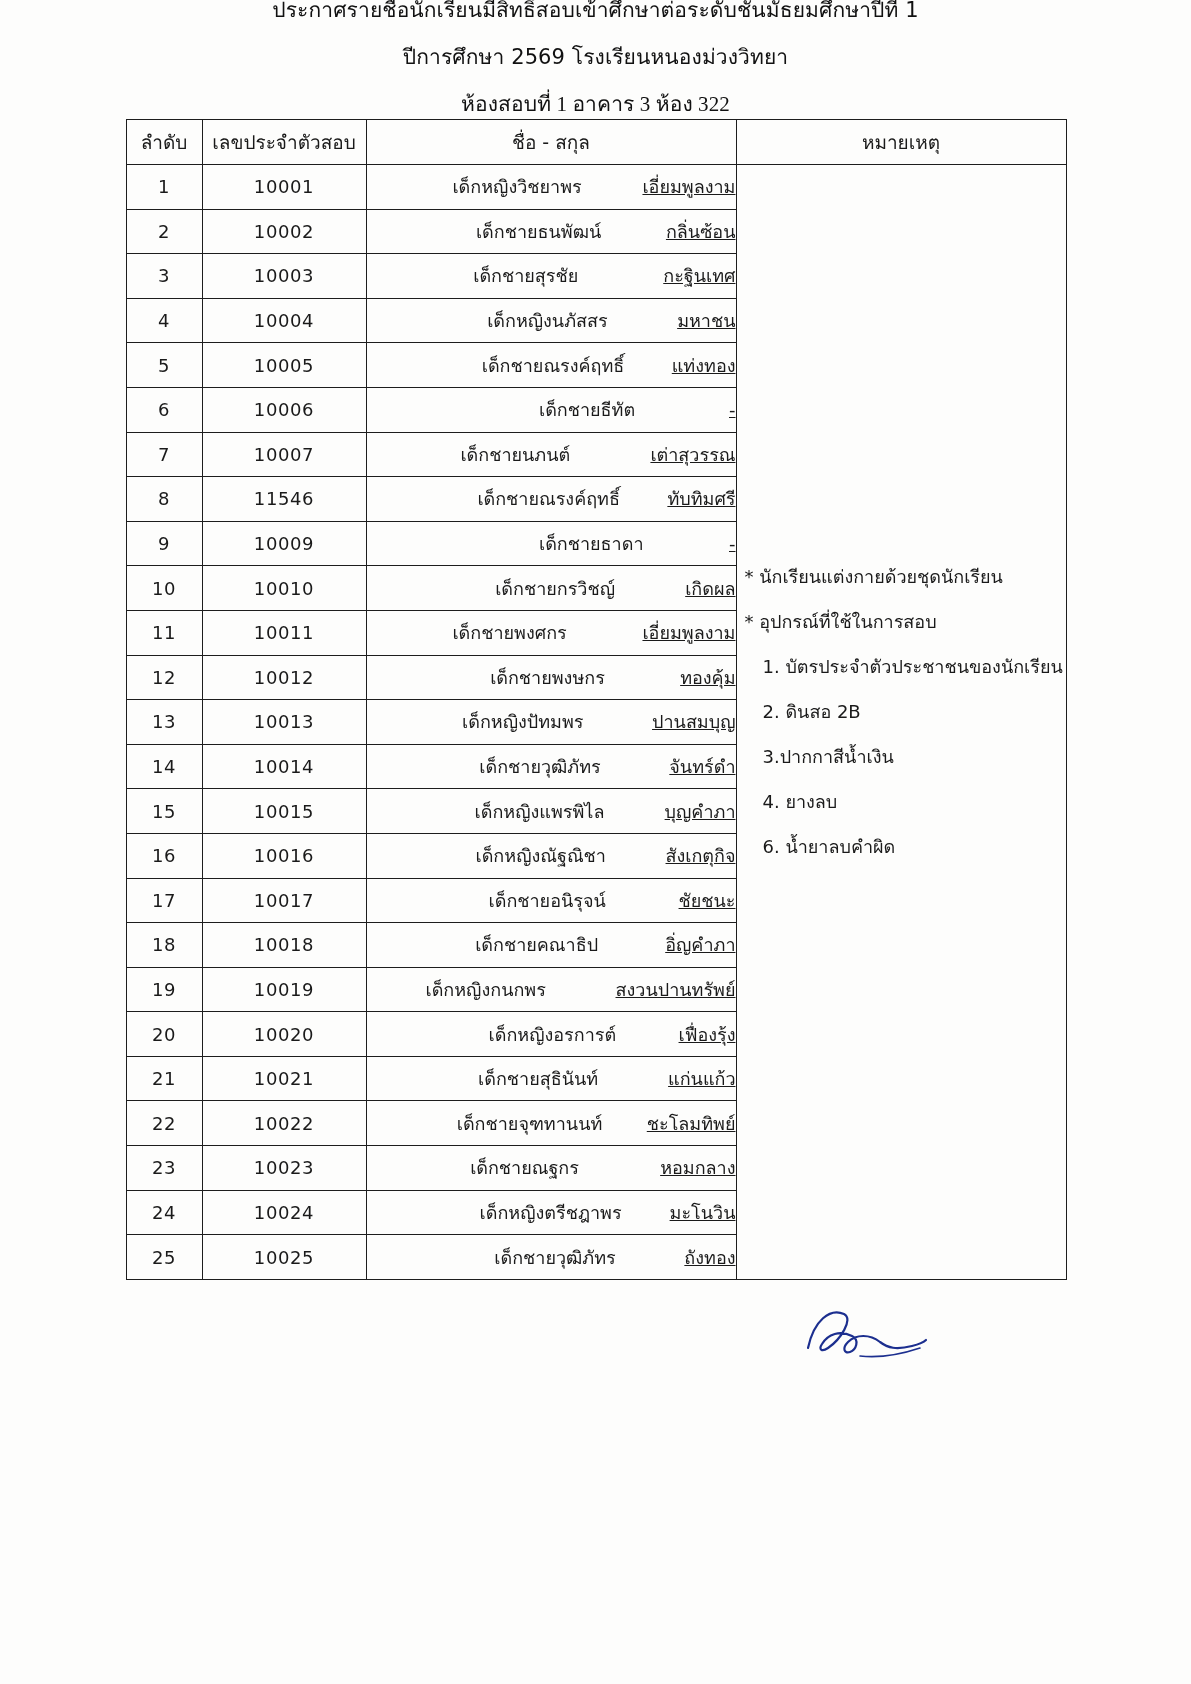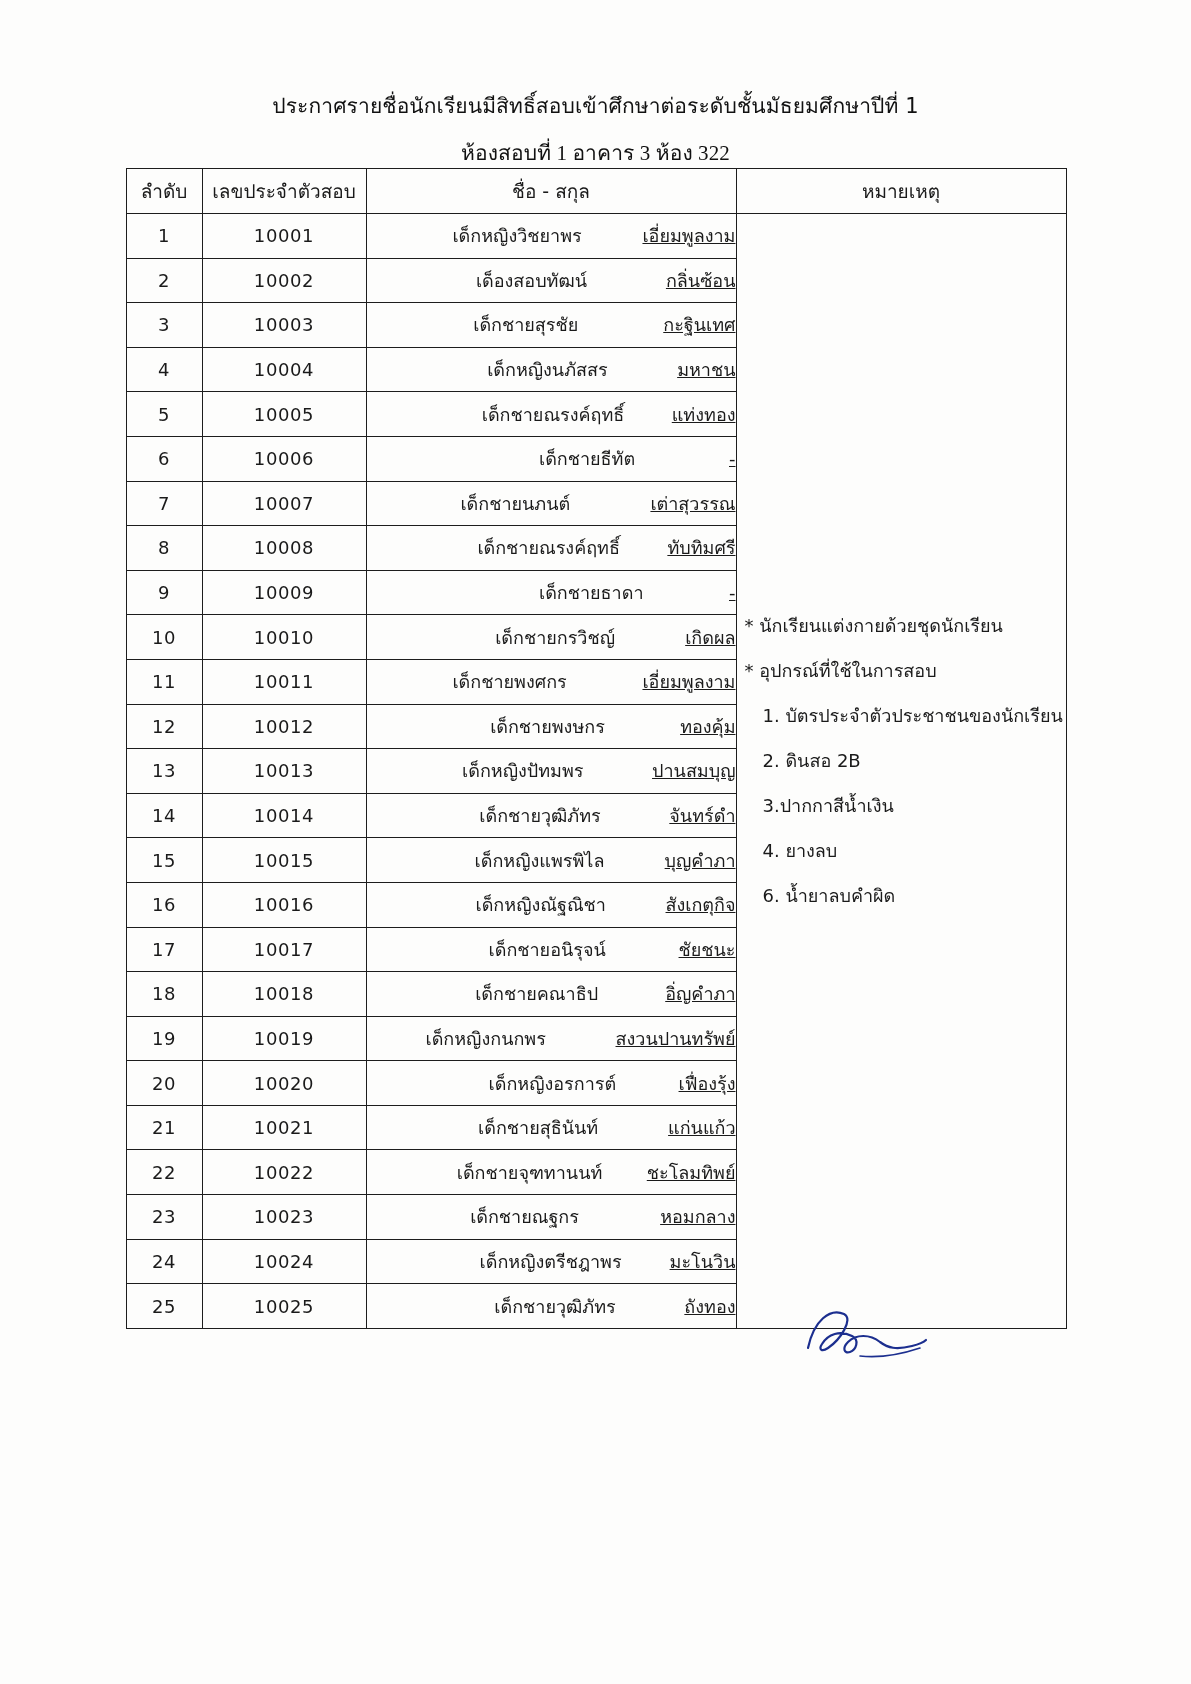--- a/index.html
+++ b/index.html
@@ -18,21 +18,20 @@
   }
 
   
   .page {
     position: absolute;
     inset: 0;
     background: #fdfdfc;
   }
 
   .titles {
-    padding-top: 96px;
     text-align: center;
   }
   .title-line {
     font-size: 21px;
     line-height: 1.0;
     color: #111;
     letter-spacing: 0.1px;
     margin: 0 0 26px 0;
     font-weight: 500;
   }
@@ -131,20 +130,21 @@
     pointer-events: none;
   }
 </style>
 </head>
 <body>
 
 <div class="page">
 
   <div class="titles">
     <div class="title-line t1">ประกาศรายชื่อนักเรียนมีสิทธิ์สอบเข้าศึกษาต่อระดับชั้นมัธยมศึกษาปีที่ 1</div>
+    <div class="title-line t2">ปีการศึกษา 2569 โรงเรียนหนองม่วงวิทยา</div>
     <div class="title-line t3">ห้องสอบที่ 1 อาคาร 3 ห้อง 322</div>
   </div>
 
   <div class="table-wrap">
     <table class="roster">
       <colgroup>
         <col class="c-seq">
           <col class="c-code">
           <col class="c-name">
           <col class="c-note">
@@ -177,21 +177,21 @@
                 <div class="note-item indent">4. ยางลบ</div>
                 <div class="note-item indent">6. น้ำยาลบคำผิด</div>
               </div>
             </td>
           </tr>
           <tr>
             <td class="seq">2</td>
             <td class="code">10002</td>
             <td class="name">
               <div class="name-inner">
-                <span class="given">เด็องสอบทัฒน์</span>
+                <span class="given">เด็กชายธนพัฒน์</span>
                 <span class="surname">กลิ่นซ้อน</span>
               </div>
             </td>
           </tr>
           <tr>
             <td class="seq">3</td>
             <td class="code">10003</td>
             <td class="name">
               <div class="name-inner">
                 <span class="given">เด็กชายสุรชัย</span>
@@ -234,21 +234,21 @@
             <td class="code">10007</td>
             <td class="name">
               <div class="name-inner">
                 <span class="given">เด็กชายนภนต์</span>
                 <span class="surname">เต่าสุวรรณ</span>
               </div>
             </td>
           </tr>
           <tr>
             <td class="seq">8</td>
-            <td class="code">10008</td>
+            <td class="code">11546</td>
             <td class="name">
               <div class="name-inner">
                 <span class="given">เด็กชายณรงค์ฤทธิ์</span>
                 <span class="surname">ทับทิมศรี</span>
               </div>
             </td>
           </tr>
           <tr>
             <td class="seq">9</td>
             <td class="code">10009</td>

